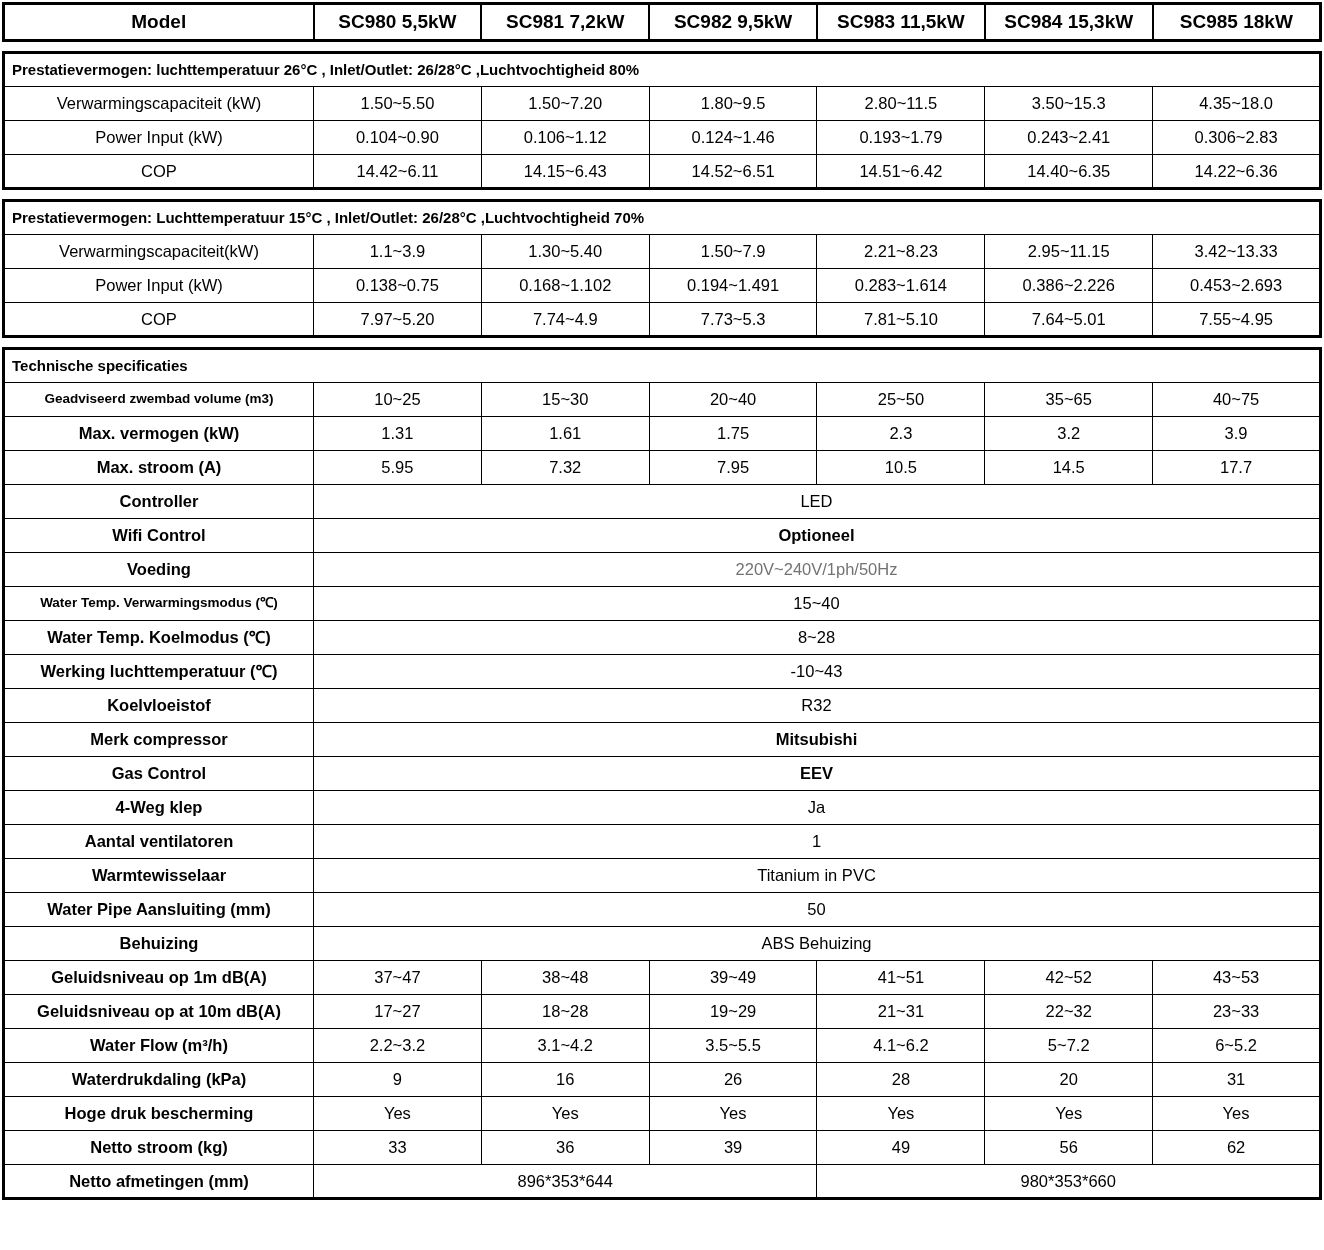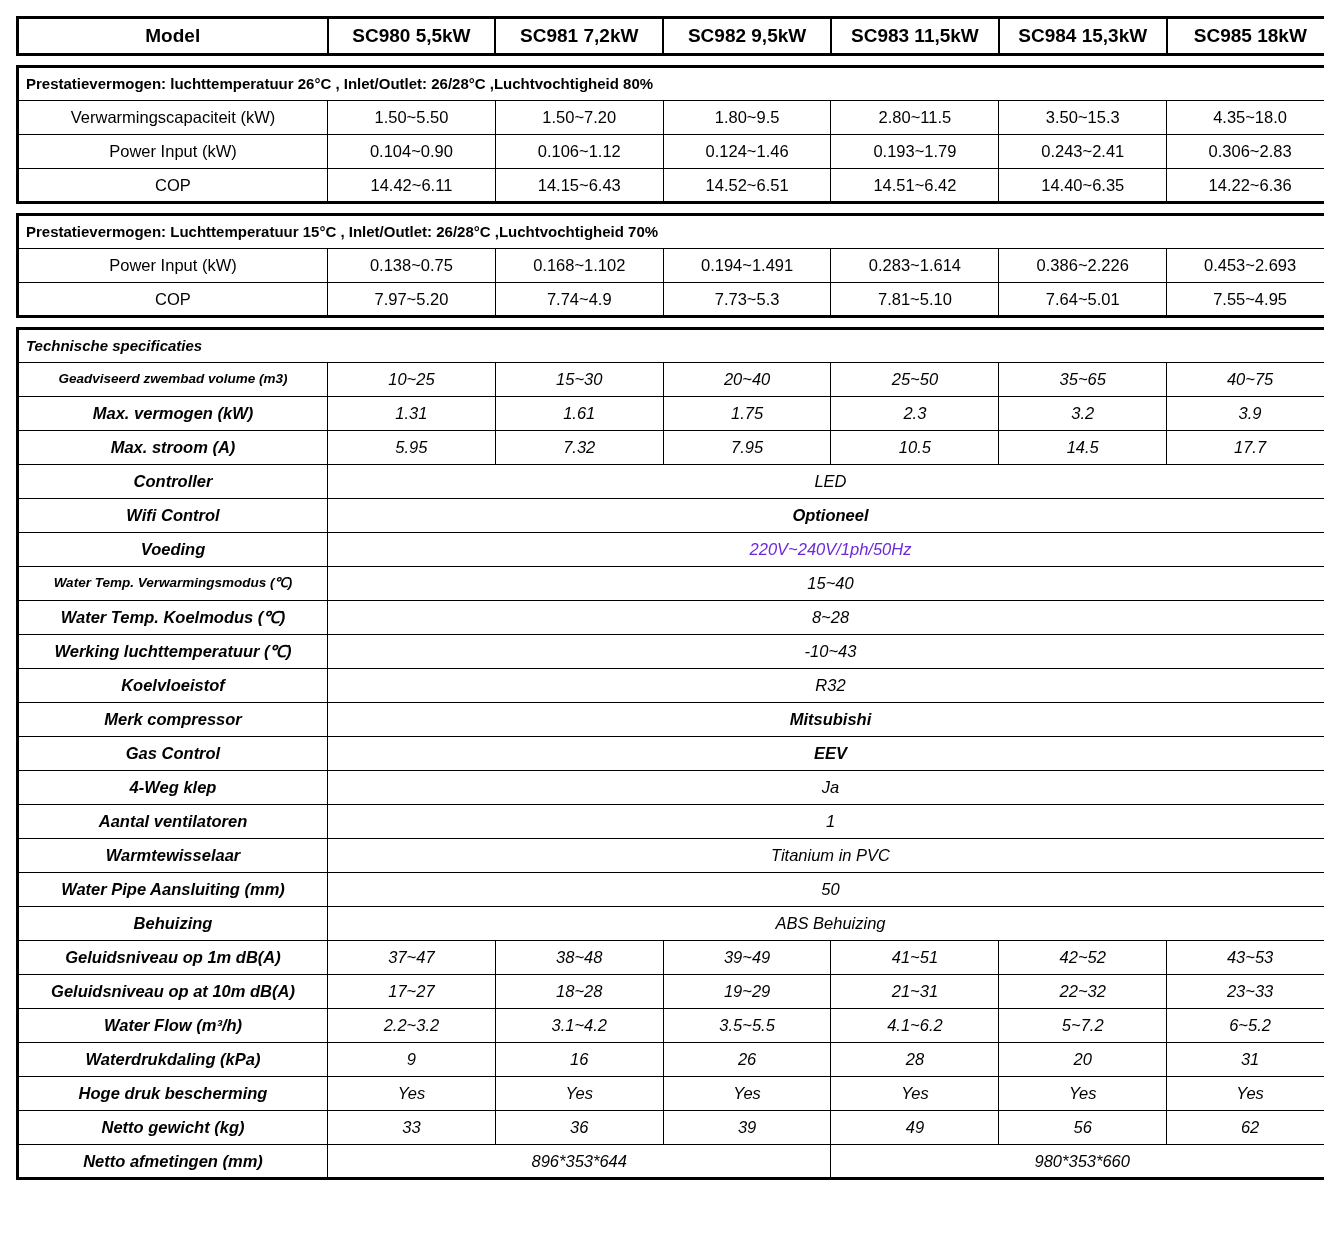--- a/index.html
+++ b/index.html
@@ -2,31 +2,31 @@
 <html><head>
 <meta charset="utf-8">
 <style>
   * { box-sizing: border-box; }
   html, body { margin: 0; padding: 0; background: #fff; }
   body {
     font-family: "Liberation Sans", sans-serif;
     color: #000;
     width: 1324px;
   }
-  .page { width: 1324px; padding: 16px; }
+  .page { width: 1324px; padding: 2px; }
 
   table.tbl {
     border-collapse: collapse;
     table-layout: fixed;
     width: 1320px;
     border: 3px solid #000;
     margin: 0 0 9px 0;
     background: #fff;
   }
-  table.tbl:last-child { margin-bottom: 8px; font-style: italic; }
+  table.tbl:last-child { margin-bottom: 8px; }
   col.c0 { width: 310px; }
 
   td {
     border: 1px solid #000;
     height: 34px;
     padding: 0 4px;
     text-align: center;
     vertical-align: middle;
     font-size: 16.5px;
     line-height: 1.1;
@@ -49,21 +49,21 @@
     padding-left: 7px;
     font-size: 15px;
   }
 
   
   td.lblb { font-weight: bold; }
   
   td.sm { font-size: 13.5px; font-weight: bold; text-align: center; }
 
   td.bval { font-weight: bold; }
-  td.blue { color: #6d28d9; }
+  td.blue { color: #737373; }
 </style>
 </head>
 <body>
 
 <div class="page">
 
   <table class="tbl header-tbl">
     <colgroup>
         <col class="c0">
         <col span="6">
@@ -123,20 +123,29 @@
   <table class="tbl">
     <colgroup>
         <col class="c0">
         <col span="6">
       </colgroup>
     <tbody>
       <tr>
         <td colspan="7" class="ttl">Prestatievermogen: Luchttemperatuur 15°C , Inlet/Outlet: 26/28°C ,Luchtvochtigheid 70%</td>
       </tr>
       <tr>
+        <td>Verwarmingscapaciteit(kW)</td>
+        <td>1.1~3.9</td>
+        <td>1.30~5.40</td>
+        <td>1.50~7.9</td>
+        <td>2.21~8.23</td>
+        <td>2.95~11.15</td>
+        <td>3.42~13.33</td>
+      </tr>
+      <tr>
         <td>Power Input (kW)</td>
         <td>0.138~0.75</td>
         <td>0.168~1.102</td>
         <td>0.194~1.491</td>
         <td>0.283~1.614</td>
         <td>0.386~2.226</td>
         <td>0.453~2.693</td>
       </tr>
       <tr>
         <td>COP</td>
@@ -284,21 +293,21 @@
       <tr>
         <td class="lblb">Hoge druk bescherming</td>
         <td>Yes</td>
         <td>Yes</td>
         <td>Yes</td>
         <td>Yes</td>
         <td>Yes</td>
         <td>Yes</td>
       </tr>
       <tr>
-        <td class="lblb">Netto gewicht (kg)</td>
+        <td class="lblb">Netto stroom (kg)</td>
         <td>33</td>
         <td>36</td>
         <td>39</td>
         <td>49</td>
         <td>56</td>
         <td>62</td>
       </tr>
 
       <tr>
         <td class="lblb">Netto afmetingen (mm)</td>

